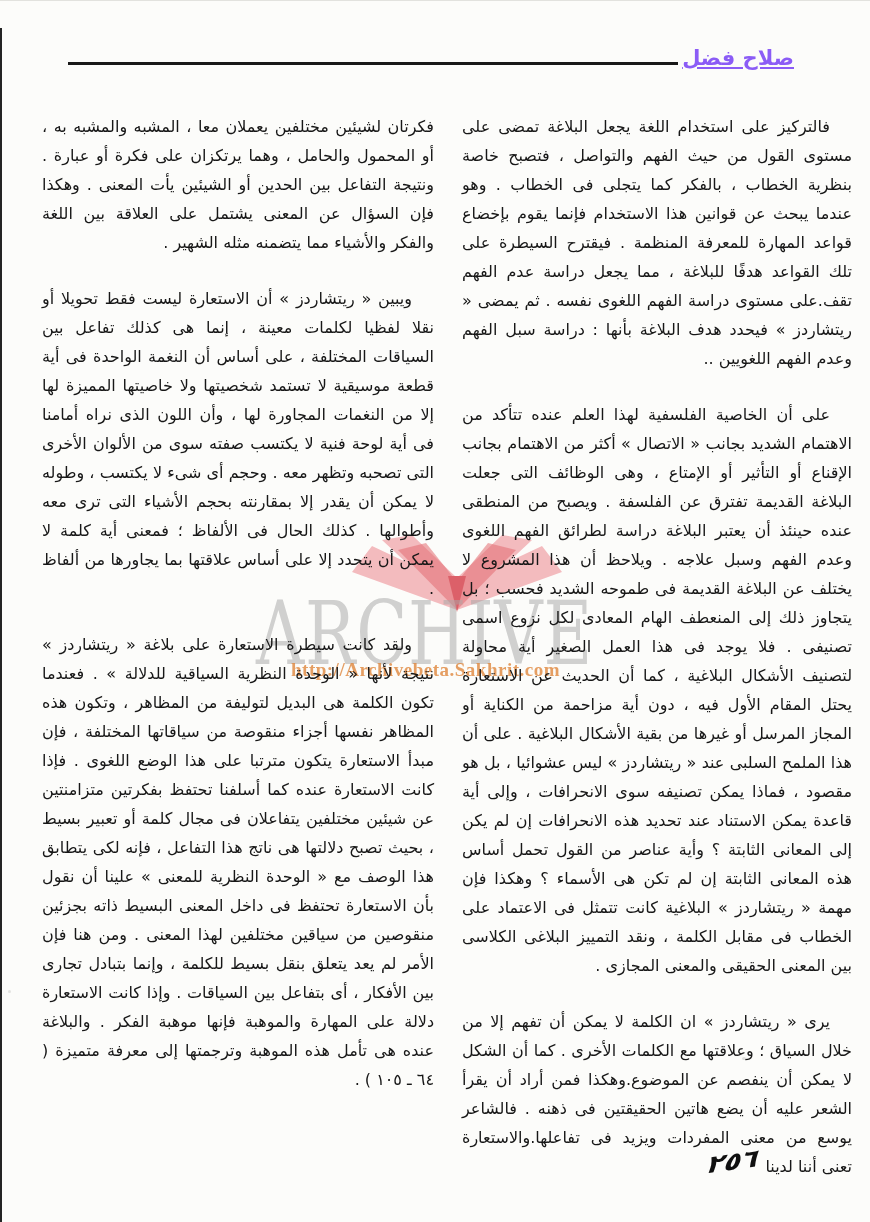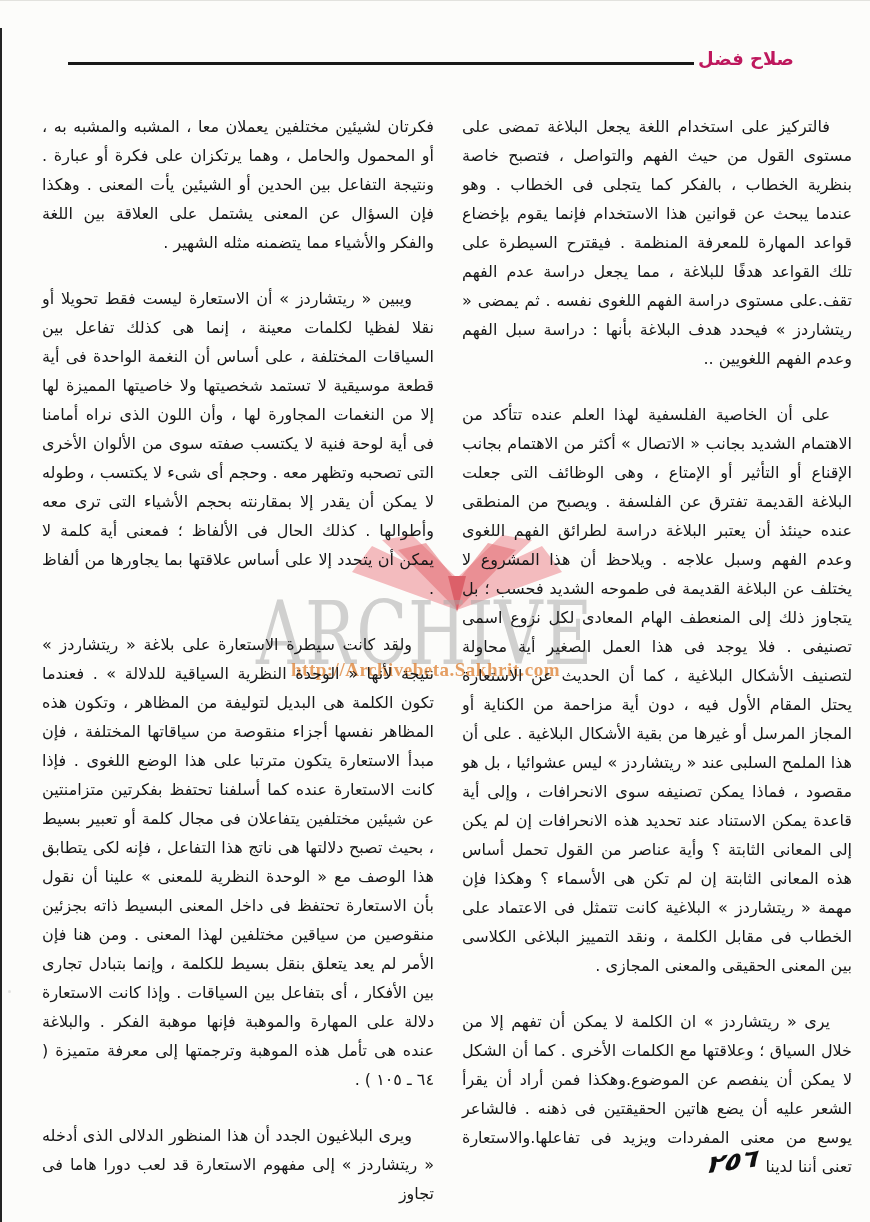--- a/index.html
+++ b/index.html
@@ -11,22 +11,22 @@
   
   .edge-left{position:absolute;left:0;top:28px;bottom:0;width:2px;background:#242424;}
   .edge-top{position:absolute;left:0;top:0;right:0;height:1px;background:#e2e2de;}
 
   
   .page-header{
     position:absolute;top:40px;left:68px;right:74px;height:36px;
     display:flex;flex-direction:row-reverse;align-items:center;direction:ltr;
   }
   .author-name{
-    font-weight:bold;font-size:18px;color:#be185d;white-space:nowrap;
-    direction:rtl;padding-right:2px;
+    font-weight:bold;font-size:21px;color:#8b5cf6;white-space:nowrap;
+    direction:rtl;padding-right:2px;text-decoration:underline;
   }
   .header-rule{flex:1;height:3px;background:#181818;margin:10px 4px 0 0;}
 
   
   .col{
     position:absolute;top:112px;width:398px;z-index:2;
     direction:rtl;text-align:justify;text-justify:inter-word;
     color:#171717;font-size:16px;line-height:29px;
     font-family:"DejaVu Sans",sans-serif;
   }
@@ -98,16 +98,15 @@
 <div class="col col-right">
   <p class="indent">فالتركيز على استخدام اللغة يجعل البلاغة تمضى على مستوى القول من حيث الفهم والتواصل ، فتصبح خاصة بنظرية الخطاب ، بالفكر كما يتجلى فى الخطاب . وهو عندما يبحث عن قوانين هذا الاستخدام فإنما يقوم بإخضاع قواعد المهارة للمعرفة المنظمة . فيقترح السيطرة على تلك القواعد هدفًا للبلاغة ، مما يجعل دراسة عدم الفهم تقف.على مستوى دراسة الفهم اللغوى نفسه . ثم يمضى « ريتشاردز » فيحدد هدف البلاغة بأنها : دراسة سبل الفهم وعدم الفهم اللغويين ..</p>
   <p class="indent">على أن الخاصية الفلسفية لهذا العلم عنده تتأكد من الاهتمام الشديد بجانب « الاتصال » أكثر من الاهتمام بجانب الإقناع أو التأثير أو الإمتاع ، وهى الوظائف التى جعلت البلاغة القديمة تفترق عن الفلسفة . ويصبح من المنطقى عنده حينئذ أن يعتبر البلاغة دراسة لطرائق الفهم اللغوى وعدم الفهم وسبل علاجه . ويلاحظ أن هذا المشروع لا يختلف عن البلاغة القديمة فى طموحه الشديد فحسب ؛ بل يتجاوز ذلك إلى المنعطف الهام المعادى لكل نزوع اسمى تصنيفى . فلا يوجد فى هذا العمل الصغير أية محاولة لتصنيف الأشكال البلاغية ، كما أن الحديث عن الاستعارة يحتل المقام الأول فيه ، دون أية مزاحمة من الكناية أو المجاز المرسل أو غيرها من بقية الأشكال البلاغية . على أن هذا الملمح السلبى عند « ريتشاردز » ليس عشوائيا ، بل هو مقصود ، فماذا يمكن تصنيفه سوى الانحرافات ، وإلى أية قاعدة يمكن الاستناد عند تحديد هذه الانحرافات إن لم يكن إلى المعانى الثابتة ؟ وأية عناصر من القول تحمل أساس هذه المعانى الثابتة إن لم تكن هى الأسماء ؟ وهكذا فإن مهمة « ريتشاردز » البلاغية كانت تتمثل فى الاعتماد على الخطاب فى مقابل الكلمة ، ونقد التمييز البلاغى الكلاسى بين المعنى الحقيقى والمعنى المجازى .</p>
   <p class="indent">يرى « ريتشاردز » ان الكلمة لا يمكن أن تفهم إلا من خلال السياق ؛ وعلاقتها مع الكلمات الأخرى . كما أن الشكل لا يمكن أن ينفصم عن الموضوع.وهكذا فمن أراد أن يقرأ الشعر عليه أن يضع هاتين الحقيقتين فى ذهنه . فالشاعر يوسع من معنى المفردات ويزيد فى تفاعلها.والاستعارة تعنى أننا لدينا</p>
 </div>
 
 <div class="col col-left">
   <p>فكرتان لشيئين مختلفين يعملان معا ، المشبه والمشبه به ، أو المحمول والحامل ، وهما يرتكزان على فكرة أو عبارة . ونتيجة التفاعل بين الحدين أو الشيئين يأت المعنى . وهكذا فإن السؤال عن المعنى يشتمل على العلاقة بين اللغة والفكر والأشياء مما يتضمنه مثله الشهير .</p>
   <p class="indent">ويبين « ريتشاردز » أن الاستعارة ليست فقط تحويلا أو نقلا لفظيا لكلمات معينة ، إنما هى كذلك تفاعل بين السياقات المختلفة ، على أساس أن النغمة الواحدة فى أية قطعة موسيقية لا تستمد شخصيتها ولا خاصيتها المميزة لها إلا من النغمات المجاورة لها ، وأن اللون الذى نراه أمامنا فى أية لوحة فنية لا يكتسب صفته سوى من الألوان الأخرى التى تصحبه وتظهر معه . وحجم أى شىء لا يكتسب ، وطوله لا يمكن أن يقدر إلا بمقارنته بحجم الأشياء التى ترى معه وأطوالها . كذلك الحال فى الألفاظ ؛ فمعنى أية كلمة لا يمكن أن يتحدد إلا على أساس علاقتها بما يجاورها من ألفاظ .</p>
   <p class="indent">ولقد كانت سيطرة الاستعارة على بلاغة « ريتشاردز » نتيجة لأنها « الوحدة النظرية السياقية للدلالة » . فعندما تكون الكلمة هى البديل لتوليفة من المظاهر ، وتكون هذه المظاهر نفسها أجزاء منقوصة من سياقاتها المختلفة ، فإن مبدأ الاستعارة يتكون مترتبا على هذا الوضع اللغوى . فإذا كانت الاستعارة عنده كما أسلفنا تحتفظ بفكرتين متزامنتين عن شيئين مختلفين يتفاعلان فى مجال كلمة أو تعبير بسيط ، بحيث تصبح دلالتها هى ناتج هذا التفاعل ، فإنه لكى يتطابق هذا الوصف مع « الوحدة النظرية للمعنى » علينا أن نقول بأن الاستعارة تحتفظ فى داخل المعنى البسيط ذاته بجزئين منقوصين من سياقين مختلفين لهذا المعنى . ومن هنا فإن الأمر لم يعد يتعلق بنقل بسيط للكلمة ، وإنما بتبادل تجارى بين الأفكار ، أى بتفاعل بين السياقات . وإذا كانت الاستعارة دلالة على المهارة والموهبة فإنها موهبة الفكر . والبلاغة عنده هى تأمل هذه الموهبة وترجمتها إلى معرفة متميزة ( ٦٤ ـ ١٠٥ ) .</p>
-  <p class="indent">ويرى البلاغيون الجدد أن هذا المنظور الدلالى الذى أدخله « ريتشاردز » إلى مفهوم الاستعارة قد لعب دورا هاما فى تجاوز</p>
 </div>
 
 <div class="page-number">٢٥٦</div>
 
 </body></html>

